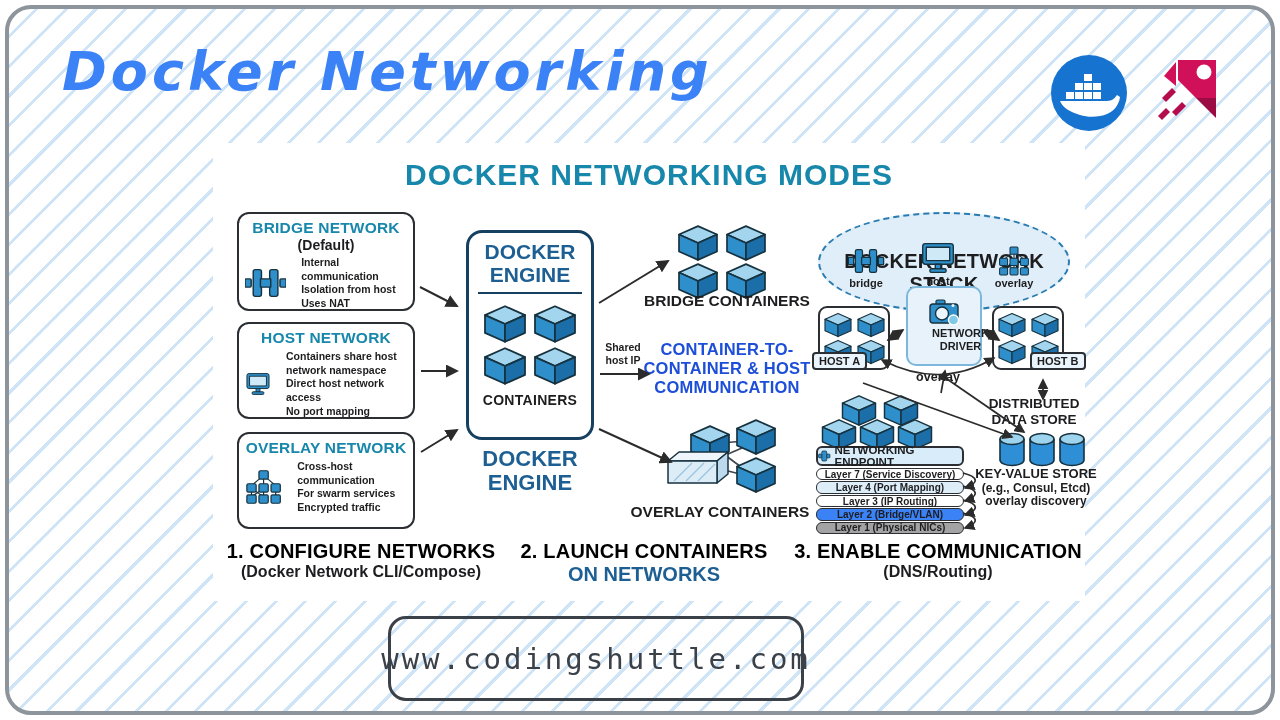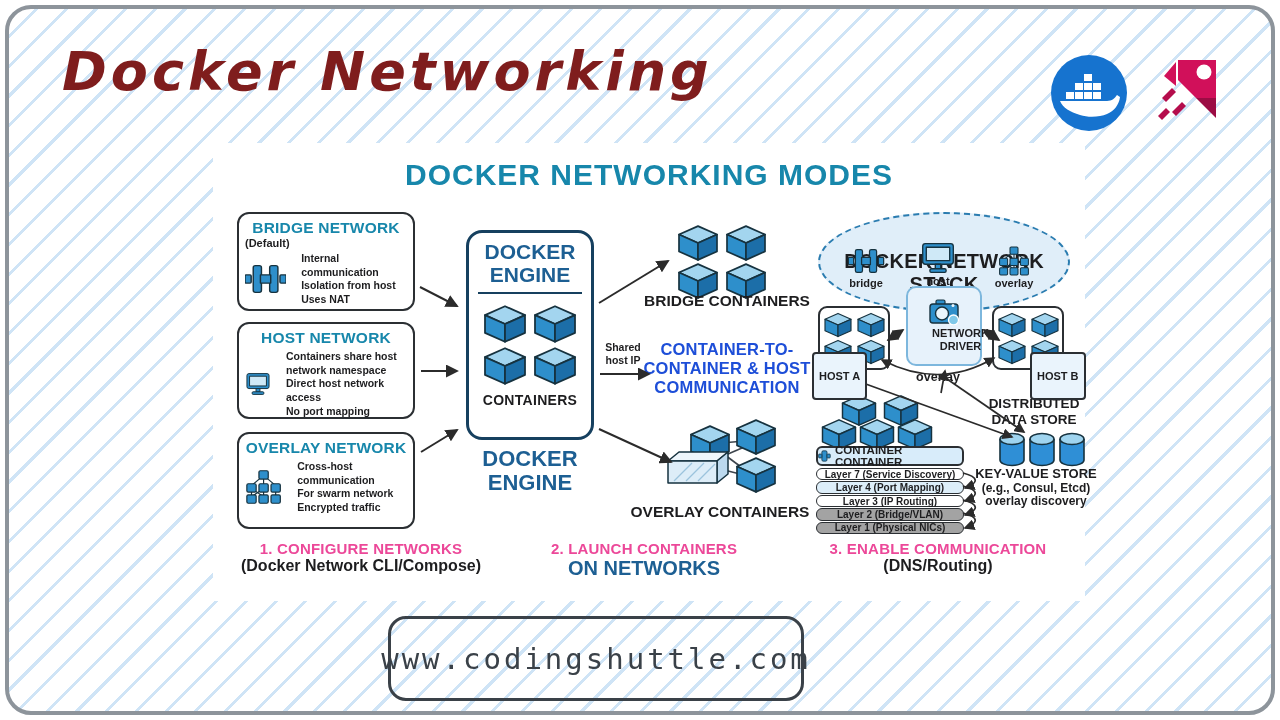--- a/index.html
+++ b/index.html
@@ -12,32 +12,32 @@
     position:absolute; left:5px; top:5px; right:5px; bottom:5px;
     border:4px solid #8d949b; border-radius:26px;
     background:repeating-linear-gradient(135deg,#ffffff 0 18px,#cfe4f6 18px 21px);
   }
 
   .abs { position:absolute; }
 
   .page-title {
     position:absolute; left:62px; top:40px;
     font-family:"DejaVu Sans", sans-serif; font-style:italic; font-weight:600;
-    font-size:54px; letter-spacing:4px; color:#7f1d1d; z-index:3;
+    font-size:54px; letter-spacing:4px; color:#3b82f6; z-index:3;
   }
 
   .panel { position:absolute; left:213px; top:143px; width:872px; height:458px; background:#ffffff; z-index:1; }
 
   .diagram-title { position:absolute; left:213px; top:158px; width:872px; text-align:center;
     font-size:30px; font-weight:bold; color:#1787ab; letter-spacing:1px; z-index:2; }
 
   .netbox { position:absolute; width:178px; background:#fff; border:2.5px solid #2b2f33; border-radius:12px;
     padding:5px 6px 4px 6px; z-index:2; }
   .netbox .ttl { text-align:center; font-size:15.5px; font-weight:bold; color:#1787ab; letter-spacing:.2px; }
-  .netbox .sub { font-size:11px; font-weight:bold; color:#1d1d1f; }
+  .netbox .sub { text-align:center; font-size:14px; font-weight:bold; color:#1d1d1f; }
   .netbox .row { display:flex; align-items:center; gap:15px; margin-top:3px; }
   .netbox ul { list-style:none; }
   .netbox li { font-size:10.5px; font-weight:bold; color:#1d1d1f; line-height:1.3; }
 
   .engine-box { position:absolute; left:466px; top:230px; width:128px; height:210px;
     border:3px solid #16405f; border-radius:16px; background:#fff; z-index:2;
     display:flex; flex-direction:column; align-items:center; padding-top:8px; }
   .engine-title { width:112px; text-align:center; font-size:21px; font-weight:bold; color:#1d5f93; line-height:1.08; }
   .engine-sep { width:104px; height:0; border-top:2.5px solid #16405f; margin:6px 0 10px 0; }
   .cube-grid { display:grid; grid-template-columns:46px 46px; gap:2px 4px; }
@@ -64,21 +64,21 @@
 
   .driver-box { position:absolute; left:906px; top:286px; width:76px; height:80px;
     background:#e7f2fb; border:2px solid #7db7dd; border-radius:10px; z-index:3;
     display:flex; flex-direction:column; align-items:center; justify-content:center; gap:2px; }
   .driver-box .lbl { font-size:11px; font-weight:bold; color:#1d1d1f; text-align:center; line-height:1.15;margin-left:33px; }
 
   .host-box { position:absolute; width:72px; height:64px; background:#fff; border:2.5px solid #2b2f33;
     border-radius:9px; z-index:2; display:flex; align-items:center; justify-content:center; }
   .host-cubes { display:grid; grid-template-columns:30px 30px; gap:1px 3px; }
   .host-tag { position:absolute; z-index:4; background:#eaf4fc; border:2px solid #2b2f33; border-radius:4px;
-    font-size:11px; font-weight:bold; color:#1d1d1f; padding:16px 5px; }
+    font-size:11px; font-weight:bold; color:#1d1d1f; padding:1px 5px; }
 
   .overlay-lbl { position:absolute; left:898px; top:370px; width:80px; text-align:center;
     font-size:12.5px; font-weight:bold; color:#1d1d1f; z-index:2; }
 
   .dds { position:absolute; left:978px; top:396px; width:112px; text-align:center;
     font-size:13.5px; font-weight:bold; color:#1d1d1f; line-height:1.15; z-index:2; }
   .cylinders { position:absolute; left:998px; top:430px; display:flex; gap:2px; z-index:2; }
   .kv { position:absolute; left:972px; top:467px; width:128px; text-align:center;
     font-size:13px; font-weight:bold; color:#1d1d1f; line-height:1.12; z-index:2; }
   .kv .small { font-size:12px; }
@@ -86,21 +86,21 @@
   .ep-bar { position:absolute; left:816px; top:446px; width:148px; height:20px;
     background:#d8ecfa; border:2px solid #2b2f33; border-radius:6px; z-index:2;
     display:flex; align-items:center; justify-content:center; gap:4px;
     font-size:11.5px; font-weight:bold; color:#1d1d1f; }
   .layer-row { position:absolute; left:816px; width:148px; height:12.4px;
     border:1.5px solid #2b2f33; border-radius:6px; z-index:2;
     display:flex; align-items:center; justify-content:center;
     font-size:10px; font-weight:bold; color:#1d1d1f; }
 
   .step { position:absolute; text-align:center; z-index:2; }
-  .step .l1 { font-size:15px; font-weight:bold; color:#ec4899; letter-spacing:.2px; }
+  .step .l1 { font-size:20px; font-weight:bold; color:#000000; letter-spacing:.2px; }
   .step .l2 { font-size:16px; font-weight:bold; color:#1d1d1f; }
   .step .l2.blue { color:#1d5f93; font-size:20px; }
 
   .footer-box { position:absolute; left:388px; top:616px; width:416px; height:85px;
     border:3px solid #3a4148; border-radius:18px; z-index:2;
     display:flex; align-items:center; justify-content:center; }
   .footer-box span { font-family:"DejaVu Sans Mono", monospace; font-size:29px;
     letter-spacing:3px; color:#3a4148; }
 
   svg.layer-lines { position:absolute; left:0; top:0; z-index:1; pointer-events:none; }
@@ -234,21 +234,21 @@
   </div>
 
   <div class="netbox" style="left:237px; top:432px; height:97px;">
     <div class="ttl">OVERLAY NETWORK</div>
     <div class="row">
       <svg class="icon-svg" width="46" height="44" viewBox="0 0 40 37">
           <use href="#treeglyph"></use>
         </svg>
       <ul>
         <li>Cross-host communication</li>
-        <li>For swarm network</li>
+        <li>For swarm services</li>
         <li>Encrypted traffic</li>
       </ul>
     </div>
   </div>
 
   <div class="engine-box">
     <div class="engine-title">DOCKER ENGINE</div>
     <div class="engine-sep"></div>
     <div class="cube-grid">
       <svg width="46" height="40" viewBox="0 0 40 36">
@@ -428,27 +428,27 @@
   <svg class="abs" style="left:896px; top:418px; z-index:2;" width="38" height="33" viewBox="0 0 40 36">
       <use href="#cube"></use>
     </svg>
 
   <div class="ep-bar">
     <svg width="14" height="14" viewBox="0 0 20 20">
       <rect x="6" y="2" width="8" height="16" rx="2" fill="#2e8fcb" stroke="#16323f" stroke-width="1.2"></rect>
       <rect x="1" y="7" width="5" height="6" rx="1" fill="#2e8fcb" stroke="#16323f" stroke-width="1.2"></rect>
       <rect x="14" y="7" width="5" height="6" rx="1" fill="#2e8fcb" stroke="#16323f" stroke-width="1.2"></rect>
     </svg>
-    <span>CONTAINER CONTAINER</span>
+    <span>NETWORKING ENDPOINT</span>
   </div>
 
   <div class="layer-row" style="top:468px; background:#ffffff;">Layer 7 (Service Discovery)</div>
   <div class="layer-row" style="top:481.4px; background:#ddeef9;">Layer 4 (Port Mapping)</div>
   <div class="layer-row" style="top:494.8px; background:#ffffff;">Layer 3 (IP Routing)</div>
-  <div class="layer-row" style="top:508.2px; background:#a3a3a3;">Layer 2 (Bridge/VLAN)</div>
+  <div class="layer-row" style="top:508.2px; background:#3b82f6;">Layer 2 (Bridge/VLAN)</div>
   <div class="layer-row" style="top:521.6px; background:#a3a3a3;">Layer 1 (Physical NICs)</div>
 
   <div class="step" style="left:225px; top:540px; width:272px;">
     <div class="l1">1. CONFIGURE NETWORKS</div>
     <div class="l2">(Docker Network CLI/Compose)</div>
   </div>
   <div class="step" style="left:518px; top:540px; width:252px;">
     <div class="l1">2. LAUNCH CONTAINERS</div>
     <div class="l2 blue">ON NETWORKS</div>
   </div>

